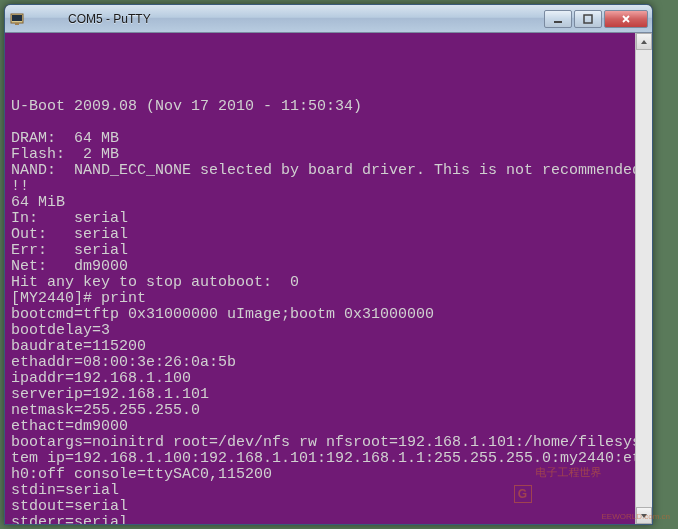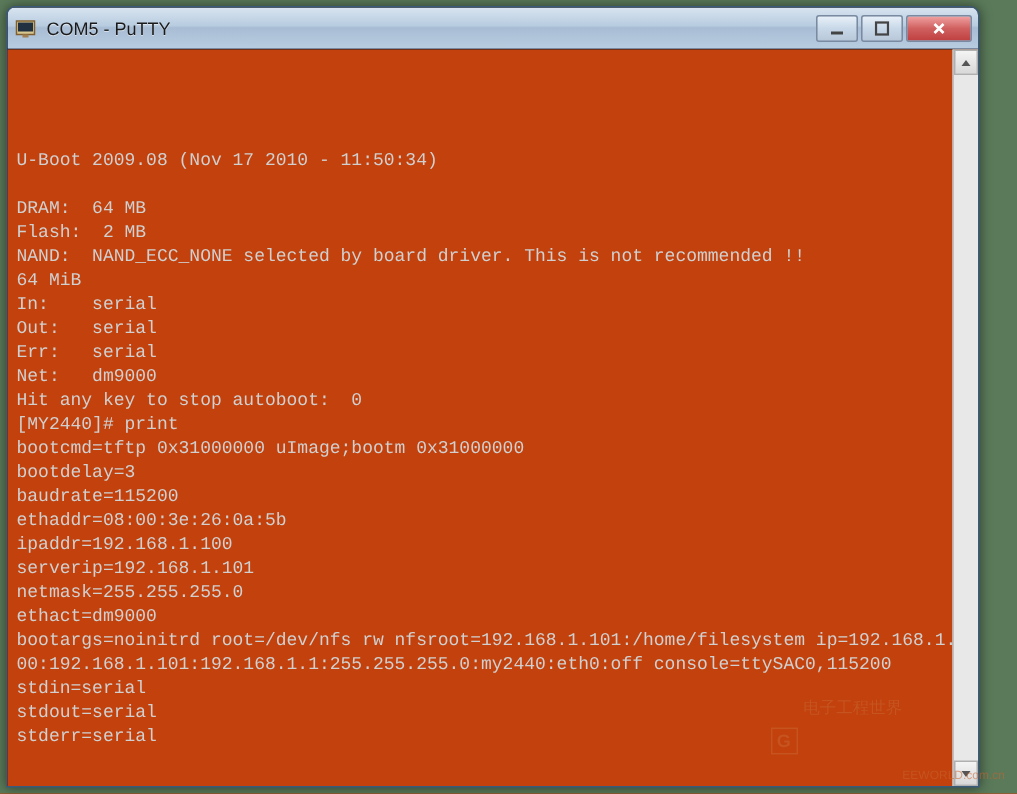--- a/index.html
+++ b/index.html
@@ -25,20 +25,21 @@
   flex-direction: column;
 }
 .titlebar {
   height: 28px;
   background: linear-gradient(to bottom, #d8e4f0 0%, #b8ccE0 45%, #a8bcd4 50%, #b8cce0 100%);
   border-radius: 5px 5px 0 0;
   display: flex;
   align-items: center;
   padding: 0 4px;
   border-bottom: 1px solid #7a8aa0;
+  gap: 37px;
 }
 .titlebar-icon {
   width: 16px;
   height: 16px;
   margin-right: 6px;
   display: inline-flex;
   align-items: center;
   justify-content: center;
 }
 .title-text {
@@ -67,24 +68,24 @@
   cursor: pointer;
 }
 .win-btn.close {
   background: linear-gradient(to bottom, #f0a0a0 0%, #d06060 50%, #c04040 100%);
   color: #fff;
   width: 44px;
 }
 .win-btn svg { display: block; }
 .terminal {
   flex: 1;
-  background: #c2410c;
+  background: #701a75;
   padding: 2px 6px;
   color: #d0d0d0;
-  font-size: 12px;
+  font-size: 15px;
   line-height: 16px;
   overflow: hidden;
   position: relative;
   white-space: pre-wrap;
   word-break: break-all;
 }
 .terminal-line {
   white-space: pre-wrap;
   word-break: break-all;
 }

